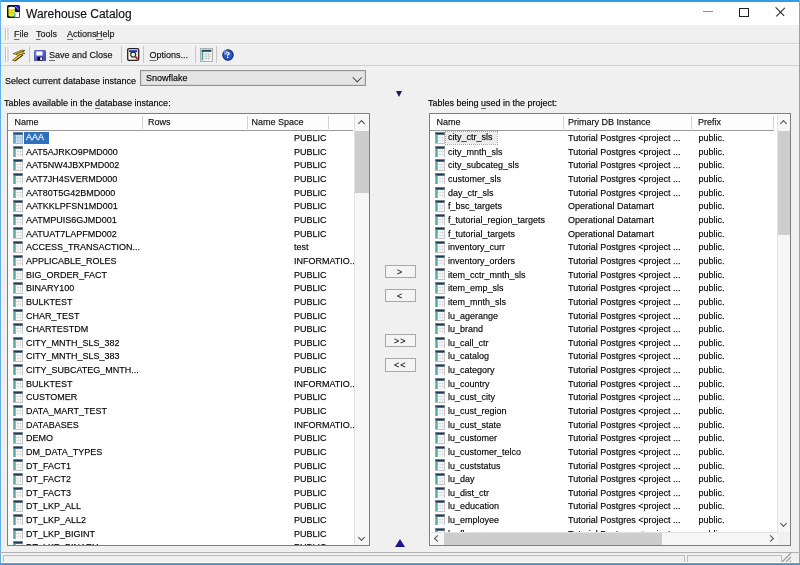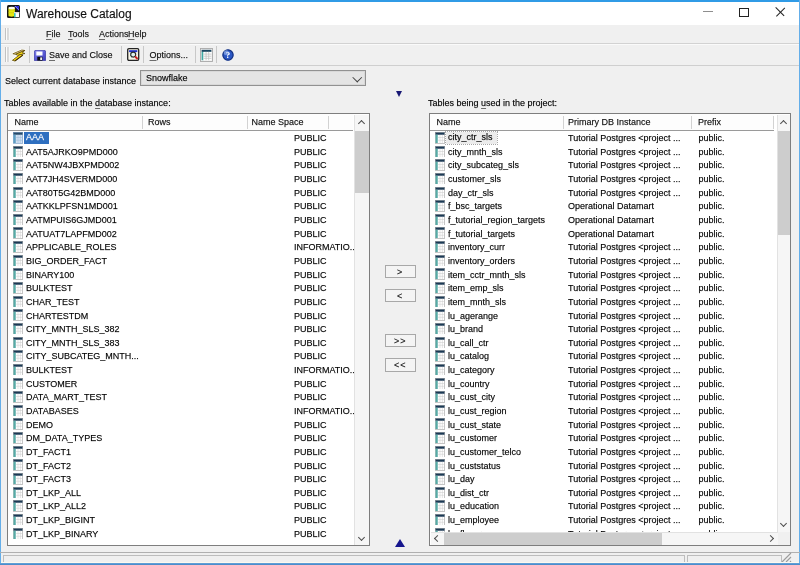--- a/index.html
+++ b/index.html
@@ -13,21 +13,21 @@
 #titlebar { left:1px; top:2px; width:798px; height:23px; background:#ffffff; }
 #title { left:26px; top:7px; font-size:12px; color:#141414; }
 #mini { left:703px; top:11px; width:10px; height:1px; background:#8e8e8e; }
 #maxi { left:739px; top:8px; width:10px; height:8.5px; border:1.2px solid #222; }
 .xl { left:775px; top:7px; width:12px; height:1.2px; background:#222; transform-origin:0 0; }
 
 
 #menubar { left:1px; top:25px; width:798px; height:18px; background:#f0f0f0; }
 .grip { width:1px; background:#c2c2c2; box-shadow:2.5px 0 0 #c2c2c2, 1px 0 0 #fcfcfc, 3.5px 0 0 #fcfcfc; }
 #mgrip { left:5px; top:28px; height:12px; }
-.mi { top:29px; color:#191919;margin-left:32px; }
+.mi { top:29px; color:#191919; }
 u { text-decoration-thickness:1px; text-underline-offset:1.5px; }
 
 
 #toolbar { left:1px; top:42.5px; width:798px; height:23.5px; background:#f0f0f0; border-top:1px solid #d2d2d2; border-bottom:1px solid #cfcfcf; box-shadow:inset 0 1px 0 #fafafa; }
 #tgrip { left:5px; top:47px; height:15px; }
 .tsep { top:46px; width:1px; height:17px; background:#c8c8c8; }
 .tt { top:50px; color:#101010; }
 
 
 #lab1 { left:5px; top:75.5px; }
@@ -252,20 +252,30 @@
         <span class="nm">AATUAT7LAPFMD002</span>
         <span class="lc2">PUBLIC</span>
       </div>
 <div class="row">
         <svg class="ti" viewBox="0 0 20 23">
           <rect x="0.5" y="0.5" width="19" height="22" fill="#fff" stroke="#8a8a8a"></rect>
           <rect x="1" y="1" width="18" height="4.5" fill="#1c3a55"></rect>
           <rect x="1" y="5.5" width="4.5" height="16.5" fill="#56aba6"></rect>
           <path d="M10 5.5V22 M14.7 5.5V22 M5.5 11H19 M5.5 16.5H19" stroke="#c9c9c9" stroke-width="1"></path>
         </svg>
+        <span class="nm">ACCESS_TRANSACTION...</span>
+        <span class="lc2">test</span>
+      </div>
+<div class="row">
+        <svg class="ti" viewBox="0 0 20 23">
+          <rect x="0.5" y="0.5" width="19" height="22" fill="#fff" stroke="#8a8a8a"></rect>
+          <rect x="1" y="1" width="18" height="4.5" fill="#1c3a55"></rect>
+          <rect x="1" y="5.5" width="4.5" height="16.5" fill="#56aba6"></rect>
+          <path d="M10 5.5V22 M14.7 5.5V22 M5.5 11H19 M5.5 16.5H19" stroke="#c9c9c9" stroke-width="1"></path>
+        </svg>
         <span class="nm">APPLICABLE_ROLES</span>
         <span class="lc2">INFORMATIO...</span>
       </div>
 <div class="row">
         <svg class="ti" viewBox="0 0 20 23">
           <rect x="0.5" y="0.5" width="19" height="22" fill="#fff" stroke="#8a8a8a"></rect>
           <rect x="1" y="1" width="18" height="4.5" fill="#1c3a55"></rect>
           <rect x="1" y="5.5" width="4.5" height="16.5" fill="#56aba6"></rect>
           <path d="M10 5.5V22 M14.7 5.5V22 M5.5 11H19 M5.5 16.5H19" stroke="#c9c9c9" stroke-width="1"></path>
         </svg>

